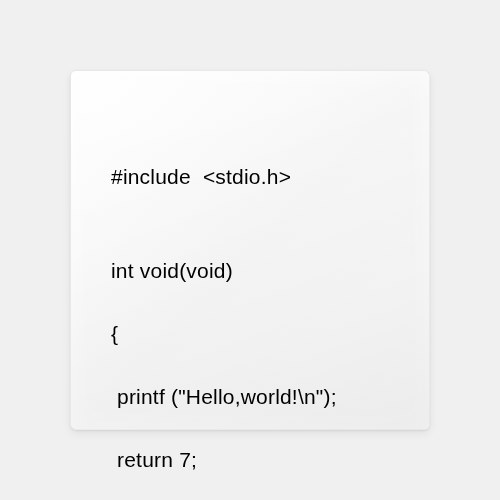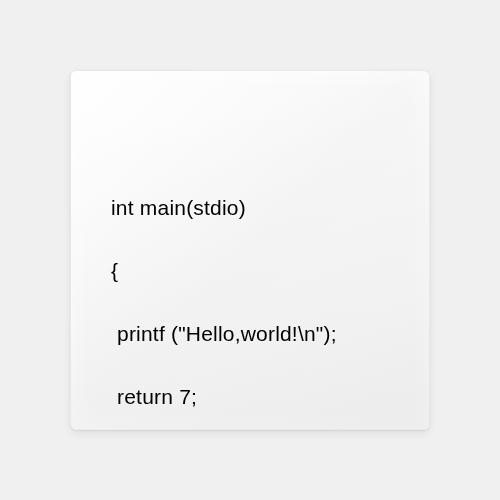--- a/index.html
+++ b/index.html
@@ -49,20 +49,21 @@
     }
     .code-line {
       display: block;
     }
   </style>
 </head>
 <body>
 
 <div class="acrylic-block">
   <div class="code">
+<span class="code-line">#include  &lt;stdio.h&gt;</span>
 <span class="code-line"></span>
-<span class="code-line">int main(stdio)</span>
+<span class="code-line">int void(void)</span>
 <span class="code-line">{</span>
 <span class="code-line"> printf ("Hello,world!\n");</span>
 <span class="code-line"> return 7;</span>
 
   </div>
 </div>
 
 </body></html>

